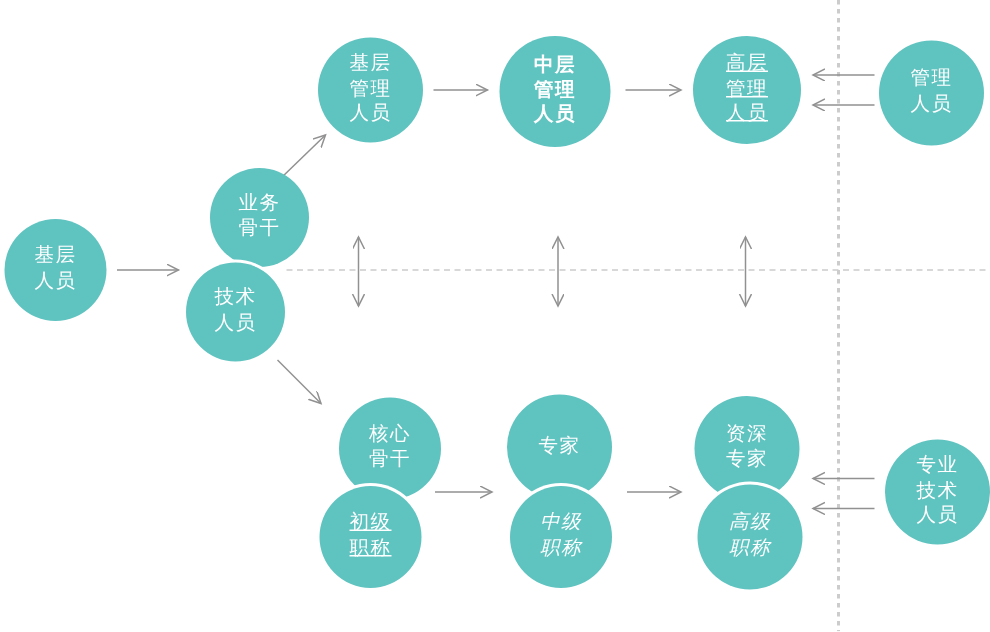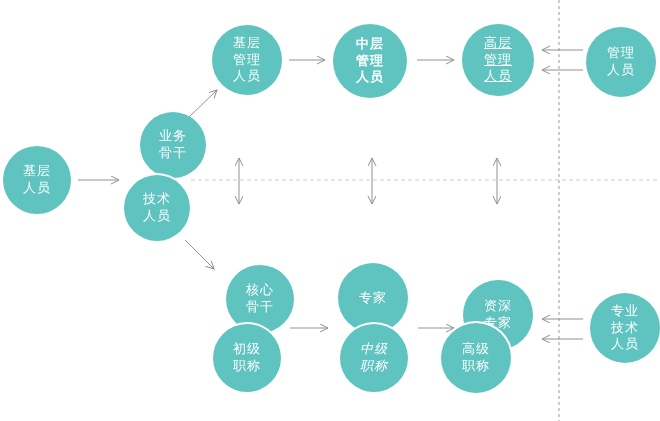--- a/index.html
+++ b/index.html
@@ -31,25 +31,25 @@
   .node.ring{box-shadow:0 0 0 2px var(--background);z-index:2;}
   
   .n-grassroots{left:3px;top:146px;width:68px;height:68px;}
   .n-business-backbone{left:140px;top:112px;width:66px;height:66px;}
   .n-technical-staff{left:124px;top:175px;width:66px;height:66px;}
   .n-grassroots-manager{left:212px;top:25px;width:70px;height:70px;}
   .n-middle-manager{left:333px;top:24px;width:74px;height:74px;font-weight:bold;}
   .n-senior-manager{left:462px;top:24px;width:72px;height:72px;text-decoration:underline;}
   .n-manager{left:586px;top:27px;width:70px;height:70px;}
   .n-core-backbone{left:226px;top:265px;width:68px;height:68px;}
-  .n-junior-title{left:213px;top:324px;width:68px;height:68px;}
+  .n-junior-title{left:213px;top:324px;width:68px;height:68px;text-decoration:underline;}
   .n-expert{left:338px;top:263px;width:70px;height:70px;}
   .n-intermediate-title{left:340px;top:324px;width:68px;height:68px;font-style:italic;}
-  .n-senior-expert{left:463px;top:280px;width:70px;height:70px;text-align:right;}
-  .n-senior-title{left:441px;top:323px;width:70px;height:70px;}
+  .n-senior-expert{left:463px;top:264px;width:70px;height:70px;text-align:right;}
+  .n-senior-title{left:465px;top:323px;width:70px;height:70px;font-style:italic;}
   .n-professional{left:590px;top:293px;width:70px;height:70px;}
 </style>
 </head>
 <body>
 
 <div class="canvas">
 
   <svg class="connector-layer" width="660" height="421" viewBox="0 0 660 421">
     <defs>
       <marker id="ah" markerWidth="12" markerHeight="12" refX="8" refY="4" orient="auto-start-reverse" markerUnits="userSpaceOnUse">

